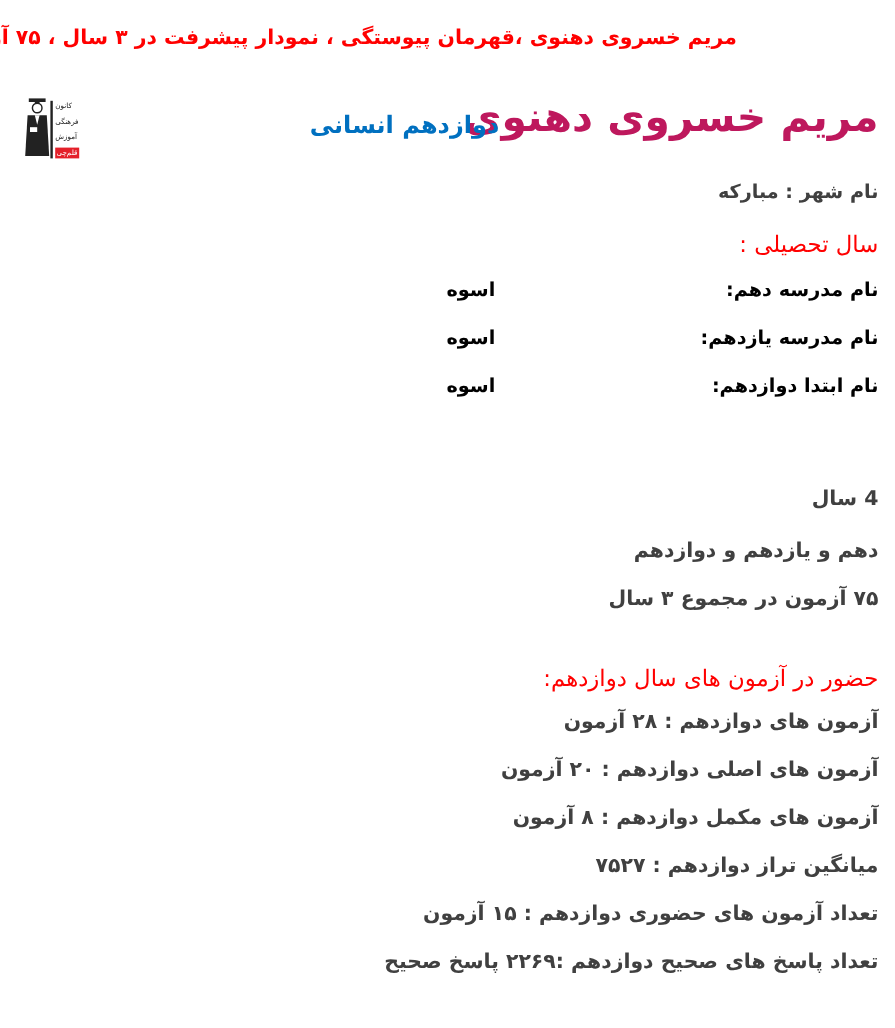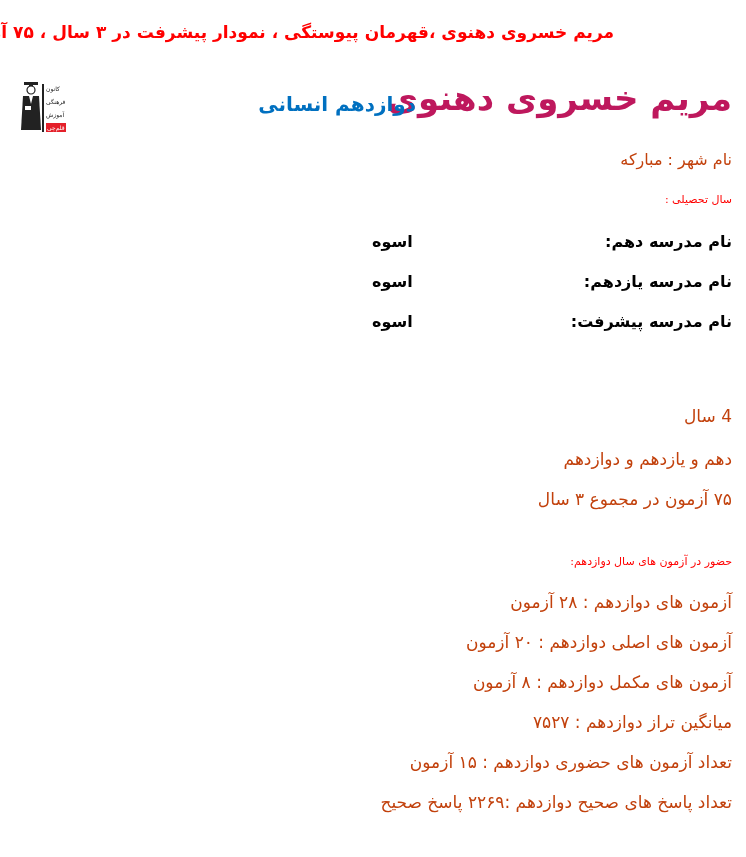--- a/index.html
+++ b/index.html
@@ -86,27 +86,27 @@
     .logo .board span.red {
       background: #e4202a;
       color: #fff;
       padding: 0 1px;
     }
     .row {
       position: absolute;
       right: 14px;
       white-space: nowrap;
       font-size: 16px;
-      font-weight: normal;
-      color: #c2410c;
+      font-weight: bold;
+      color: #404040;
     }
     .row.red {
       color: #ff0000;
       font-weight: normal;
-      font-size: 11px;
+      font-size: 19px;
     }
     .row.big {
       font-size: 17px;
     }
     .school-row {
       position: absolute;
       right: 14px;
       width: 360px;
       display: flex;
       justify-content: space-between;
@@ -148,21 +148,21 @@
 
   <div class="school-row" style="top:232px;">
     <span>نام مدرسه دهم:</span>
     <span>اسوه</span>
   </div>
   <div class="school-row" style="top:272px;">
     <span>نام مدرسه یازدهم:</span>
     <span>اسوه</span>
   </div>
   <div class="school-row" style="top:312px;">
-    <span>نام مدرسه پیشرفت:</span>
+    <span>نام ابتدا دوازدهم:</span>
     <span>اسوه</span>
   </div>
 
   <div class="row big" style="top:406px;">4 سال</div>
   <div class="row big" style="top:449px;">دهم و یازدهم و دوازدهم</div>
   <div class="row big" style="top:489px;text-align:center;">۷۵ آزمون در مجموع ۳ سال</div>
 
   <div class="row red" style="top:555px;text-align:right;">حضور در آزمون های سال دوازدهم:</div>
   <div class="row big" style="top:592px;">آزمون های دوازدهم : ۲۸ آزمون</div>
   <div class="row big" style="top:632px;">آزمون های اصلی دوازدهم : ۲۰ آزمون</div>

